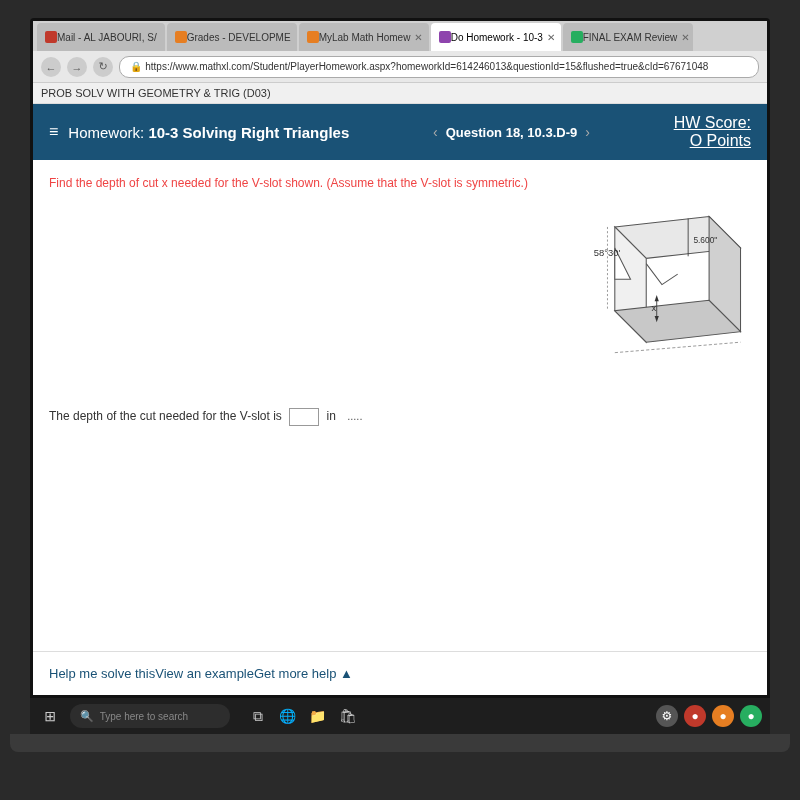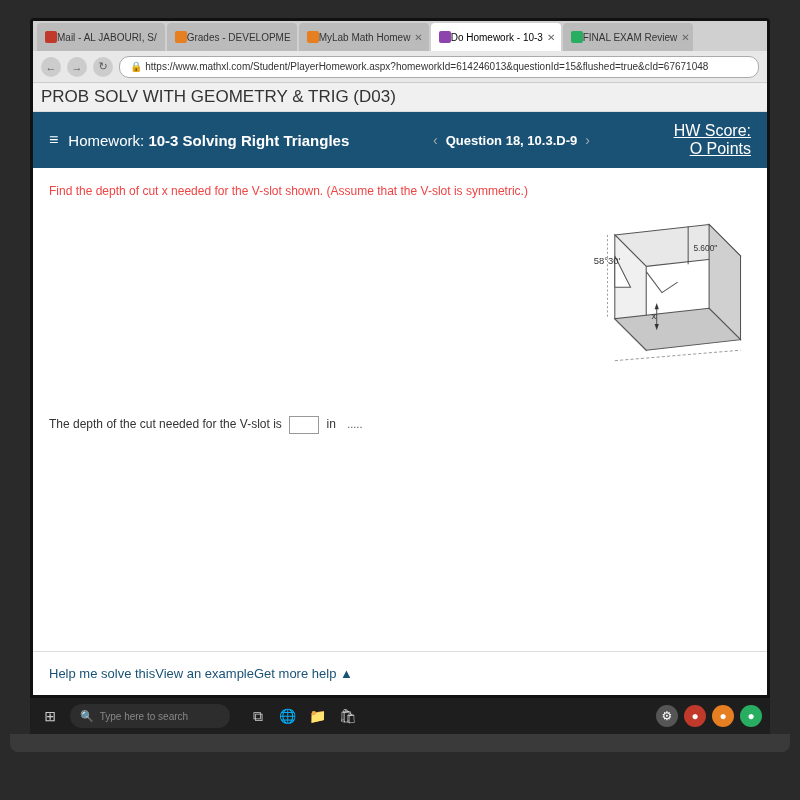--- a/index.html
+++ b/index.html
@@ -108,21 +108,21 @@
       align-items: center;
       overflow: hidden;
       white-space: nowrap;
       text-overflow: ellipsis;
     }
 
     
     .page-toolbar {
       background: #f0f0f0;
       padding: 4px 8px;
-      font-size: 17px;
+      font-size: 11px;
       color: #333;
       border-bottom: 1px solid #ddd;
     }
 
     
     .content-area {
       flex: 1;
       overflow-y: auto;
       background: #fff;
       display: flex;

